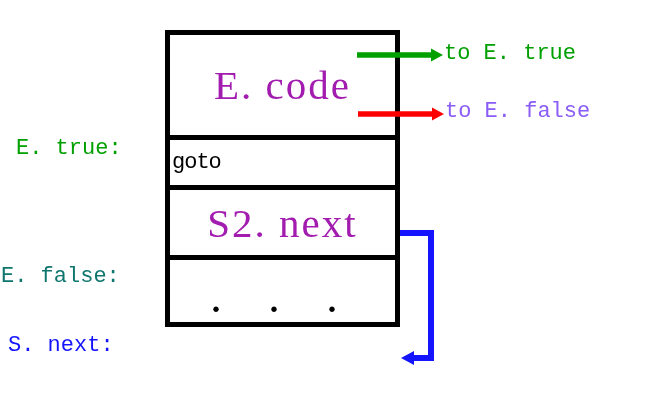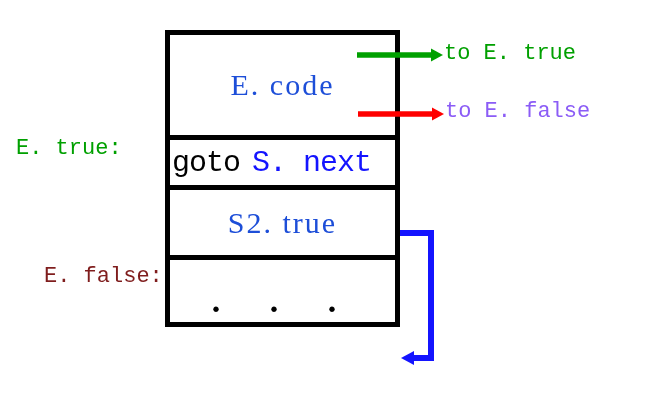--- a/index.html
+++ b/index.html
@@ -25,27 +25,27 @@
     border-bottom:5px solid #000;
     background:#fff;
   }
   .row-e-code{height:100px;}
   .row-s1-code{height:70px;}
   .row-goto{height:45px;justify-content:flex-start;padding-left:2px;}
   .row-s2-code{height:65px;}
   .row-dots{height:56px;border-bottom:none;align-items:flex-end;padding-bottom:6px;}
   .box-text{
     font-family:"Liberation Serif","DejaVu Serif",serif;
-    font-size:30px;
+    font-size:41px;
     letter-spacing:2px;
-    color:#1d4ed8;
+    color:#a21caf;
     white-space:pre;
   }
   .goto-text{
-    font-size:30px;
+    font-size:22px;
     letter-spacing:-1px;
     white-space:pre;
   }
   .goto-keyword{margin-right:12px;}
   .dots-text{
     font-size:20px;
     letter-spacing:17px;
     color:#000;
     line-height:10px;
   }
@@ -73,32 +73,32 @@
 <body>
 
 <div class="canvas">
 
   <div class="memory-box">
     <div class="mem-row row-e-code">
       <span class="box-text">E. code</span>
     </div>
     <div class="mem-row row-goto">
       <span class="goto-text goto-keyword" style="color: rgb(0, 0, 0);">goto</span>
-      <span class="goto-text" style="color: rgb(20, 20, 255);">S. next</span>
     </div>
     <div class="mem-row row-s2-code">
-      <span class="box-text">S2. true</span>
+      <span class="box-text">S2. next</span>
     </div>
     <div class="mem-row row-dots">
       <span class="dots-text">• • •</span>
     </div>
   </div>
 
   <div class="side-label lbl-e-true" style="color: rgb(0, 160, 0); margin-left: 14px;">E. true:</div>
-  <div class="side-label lbl-e-false" style="color: #7f1d1d; margin-left: 43px;">E. false:</div>
+  <div class="side-label lbl-e-false" style="color: #0f766e;">E. false:</div>
+  <div class="side-label lbl-s-next" style="color: rgb(20, 20, 255);">S. next:</div>
 
   <div class="side-label lbl-to-e-true" style="color: rgb(0, 160, 0);">to E. true</div>
   <div class="side-label lbl-to-e-false" style="color: #8b5cf6;">to E. false</div>
 
   <svg class="arrow-layer" viewBox="0 0 658 404" xmlns="http://www.w3.org/2000/svg">
     <g>
       <line x1="357" y1="55" x2="431" y2="55" stroke-width="5.5" stroke="#00a000"></line>
       <polygon points="431,48.5 443,55 431,61.5" fill="#00a000"></polygon>
     </g>
     <g>

